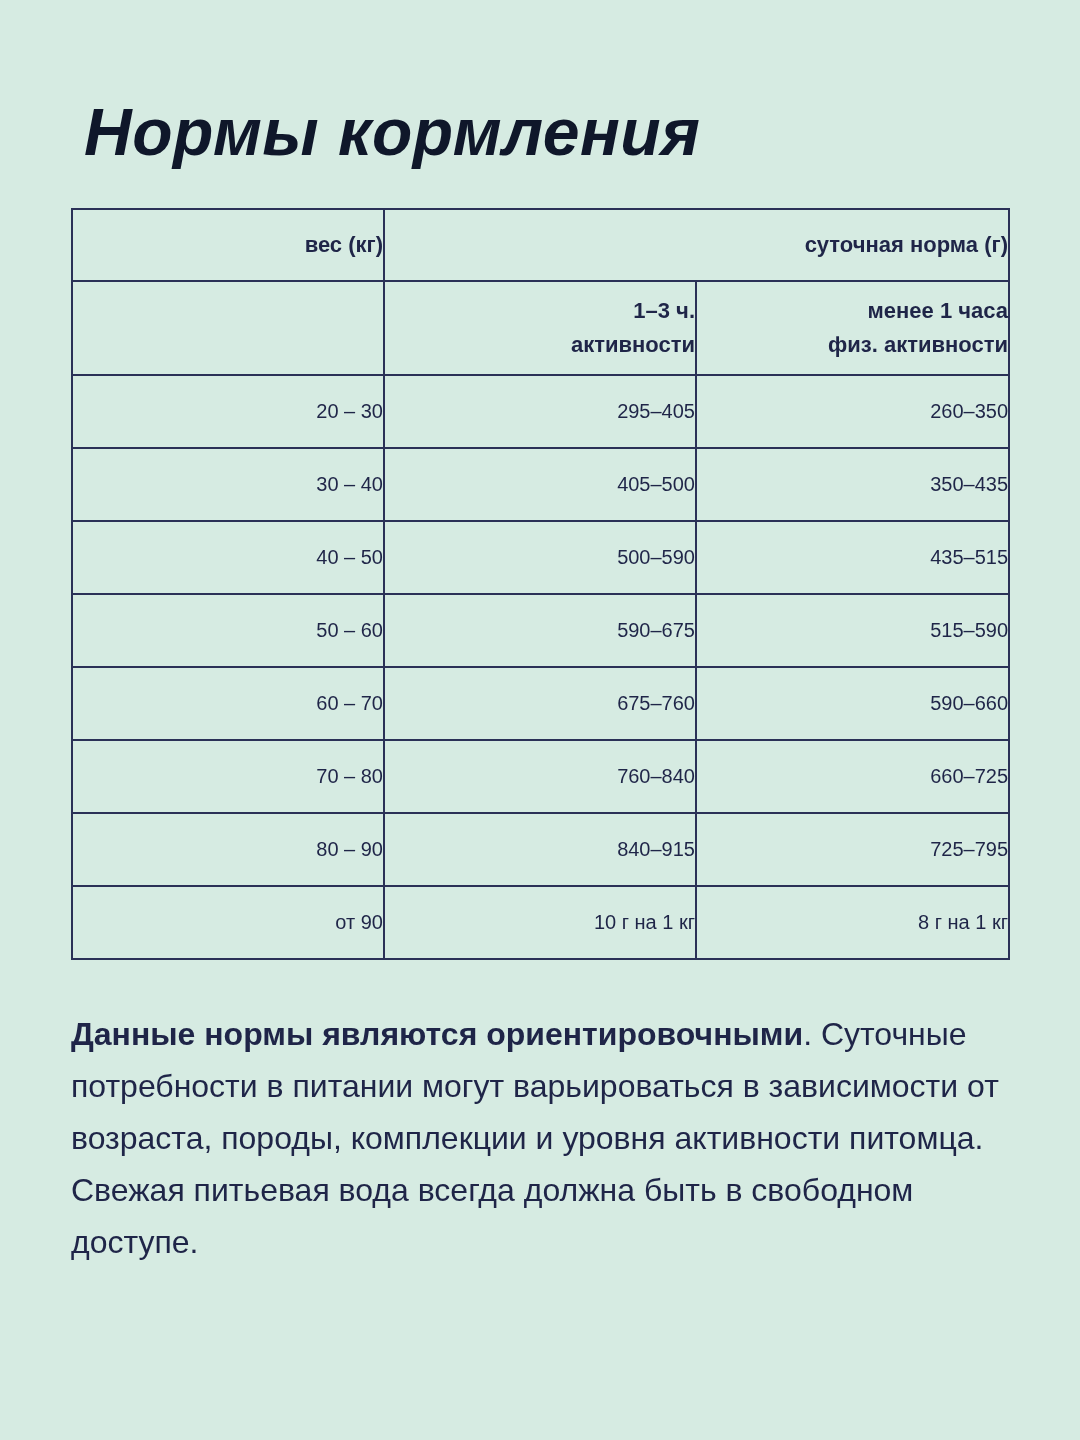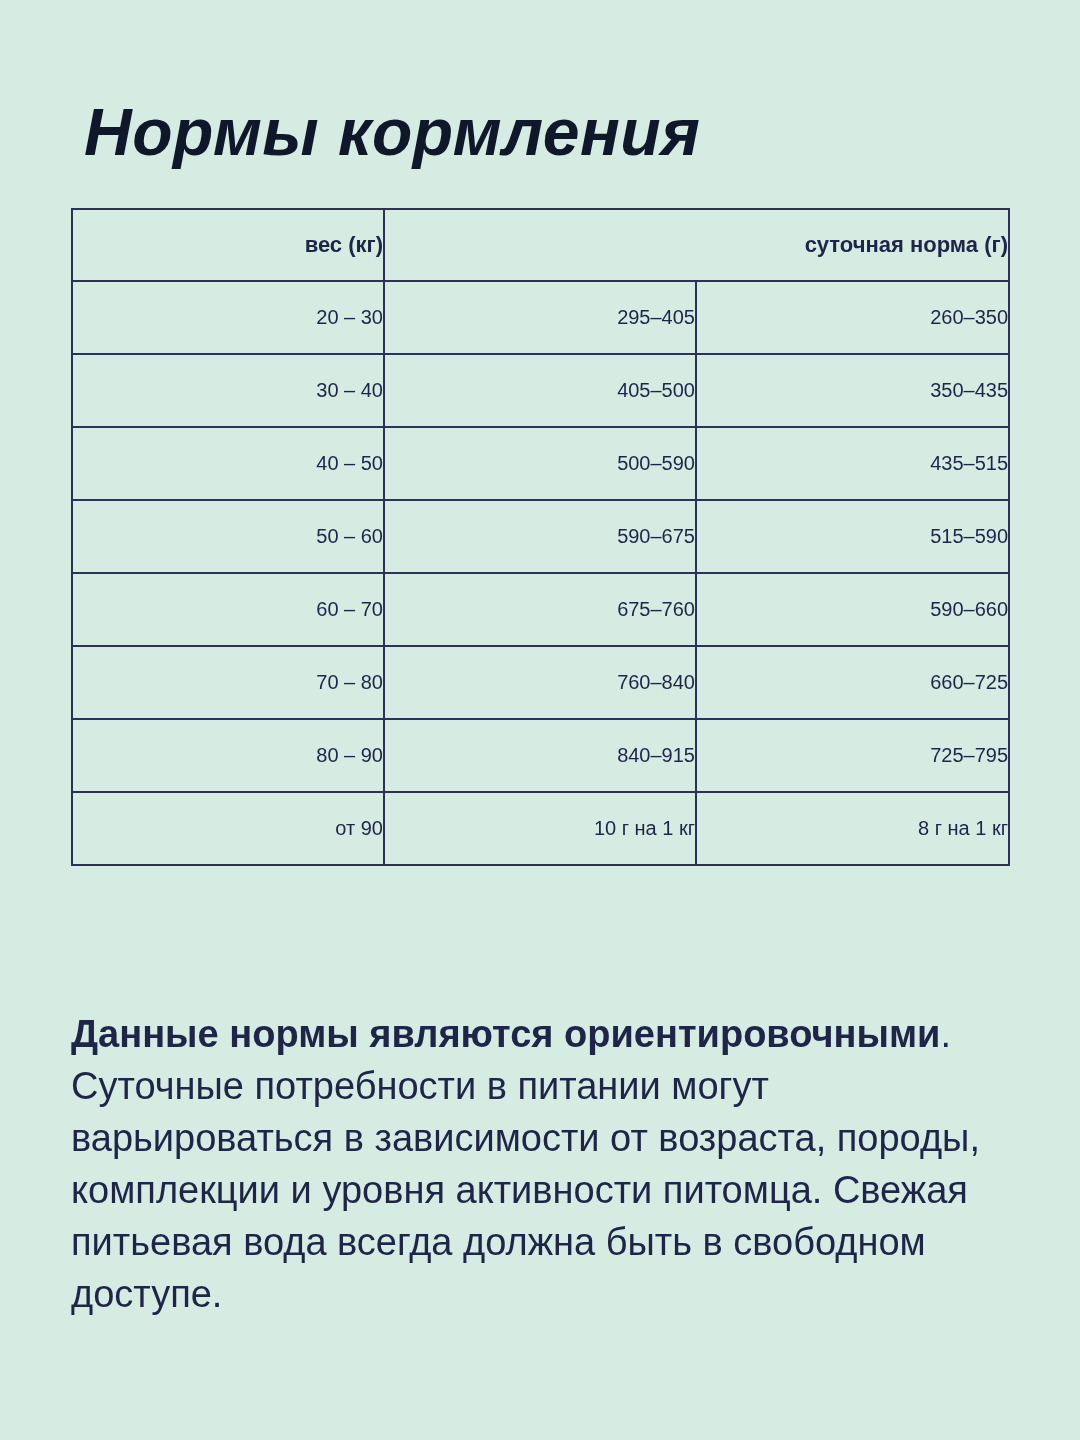--- a/index.html
+++ b/index.html
@@ -61,41 +61,52 @@
       height: 71px;
       font-size: 20px;
       font-weight: 400;
     }
     .note {
       position: absolute;
       left: 71px;
       top: 1008px;
       width: 940px;
       margin: 0;
-      font-size: 38px;
+      font-size: 32px;
       line-height: 52px;
       color: #1f2548;
     }
     .note .lead { font-weight: 700; }
   </style>
 </head>
 <body>
 
 <h1 class="title">Нормы кормления</h1>
 
 <table class="feed">
   <colgroup>
     <col class="c1">
       <col class="c2">
       <col class="c3">
   </colgroup>
   <thead>
     <tr class="hdr-row">
       <th>вес (кг)</th>
       <th colspan="2">суточная норма (г)</th>
+    </tr>
+    <tr class="sub-row">
+      <th></th>
+      <th>
+        <span class="line">1–3 ч.</span>
+        <span class="line">активности</span>
+      </th>
+      <th>
+        <span class="line">менее 1 часа</span>
+        <span class="line">физ. активности</span>
+      </th>
     </tr>
   </thead>
   <tbody>
     <tr class="data-row">
       <td>20 – 30</td>
       <td>295–405</td>
       <td>260–350</td>
     </tr>
     <tr class="data-row">
       <td>30 – 40</td>

